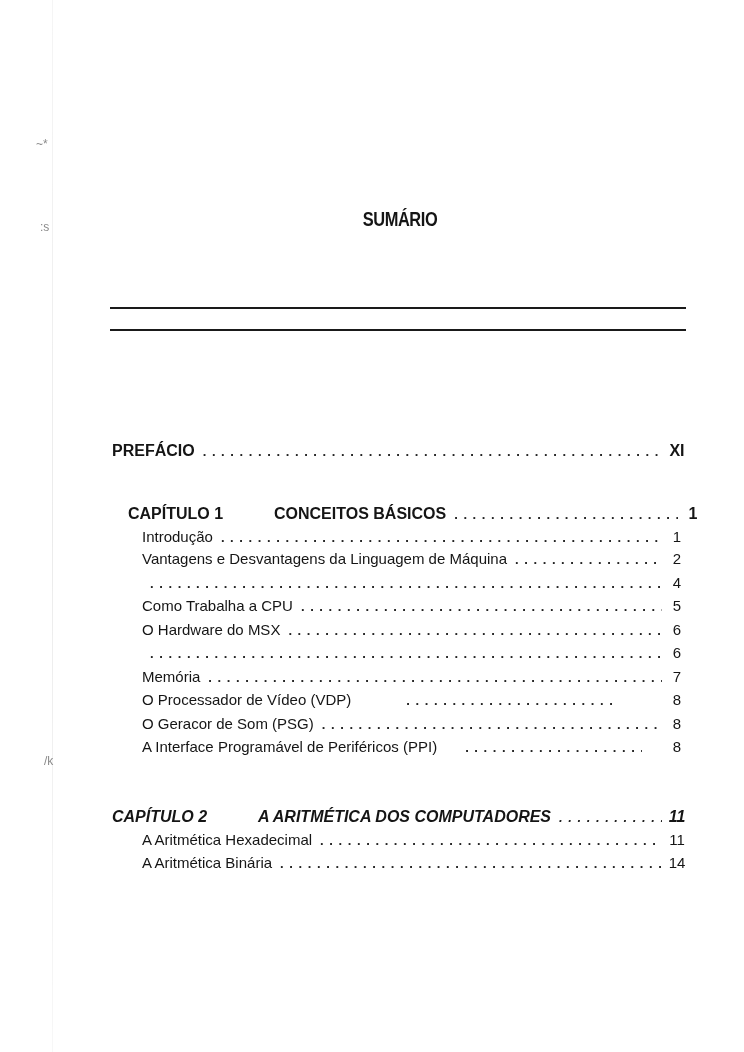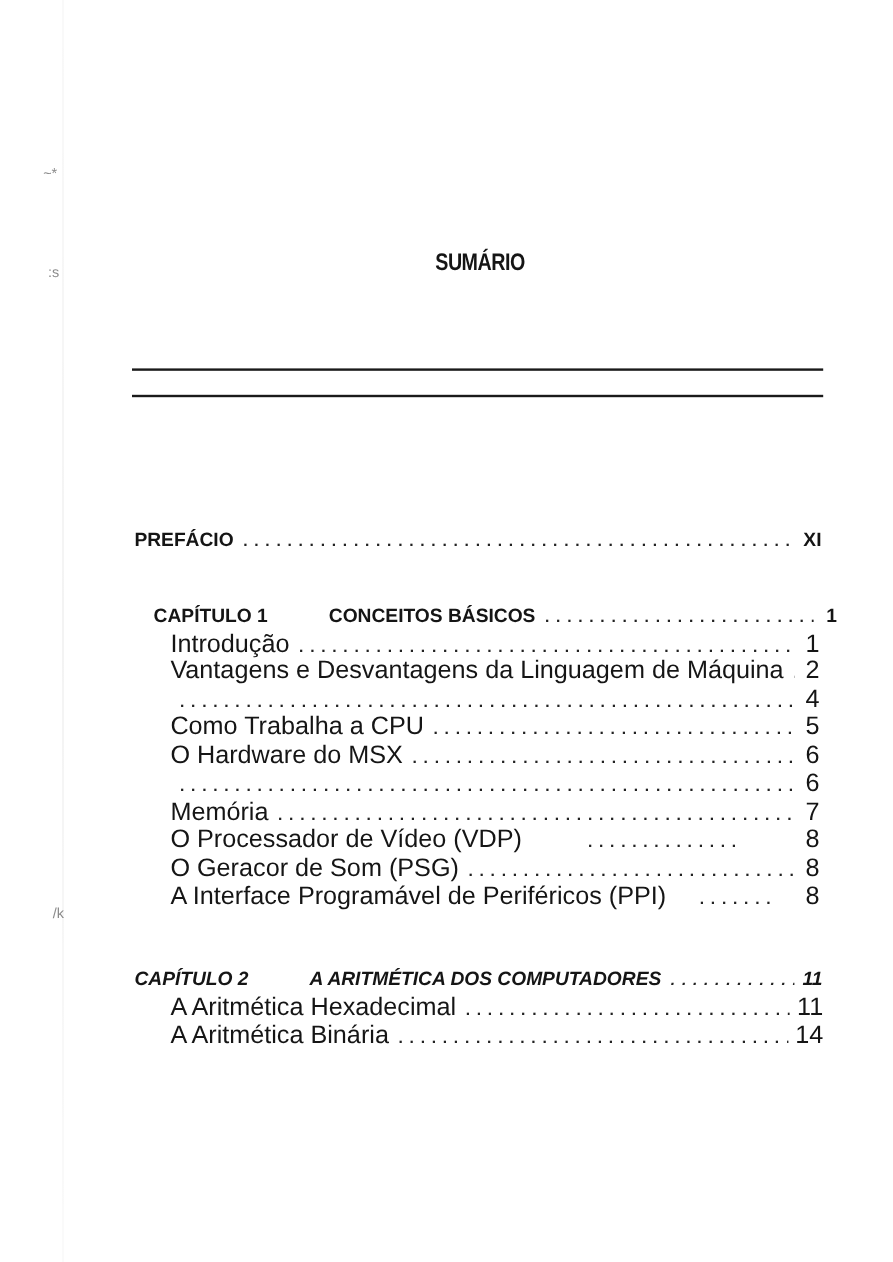--- a/index.html
+++ b/index.html
@@ -25,21 +25,21 @@
       transform: scaleX(0.82);
       transform-origin: 400px 0;
     }
     .rule {
       position: absolute; left: 110px; width: 576px; height: 2px;
       background: #1a1a1a;
     }
     .toc-row {
       position: absolute; left: 112px; width: 574px;
       display: flex; align-items: baseline;
-      font-size: 21px; line-height: 18px;
+      font-size: 15px; line-height: 18px;
       white-space: nowrap;
     }
     .toc-row.major { font-weight: 700; font-size: 16px; }
     .toc-row.sub { left: 142px; width: 544px; font-weight: 400; }
     .chap-num { display: inline-block; width: 146px; }
     .dots {
       flex: 1; overflow: hidden; margin: 0 6px 0 8px;
       letter-spacing: 4px; color: #222; font-weight: 700; font-size: 13px;
     }
     .dots::before {

